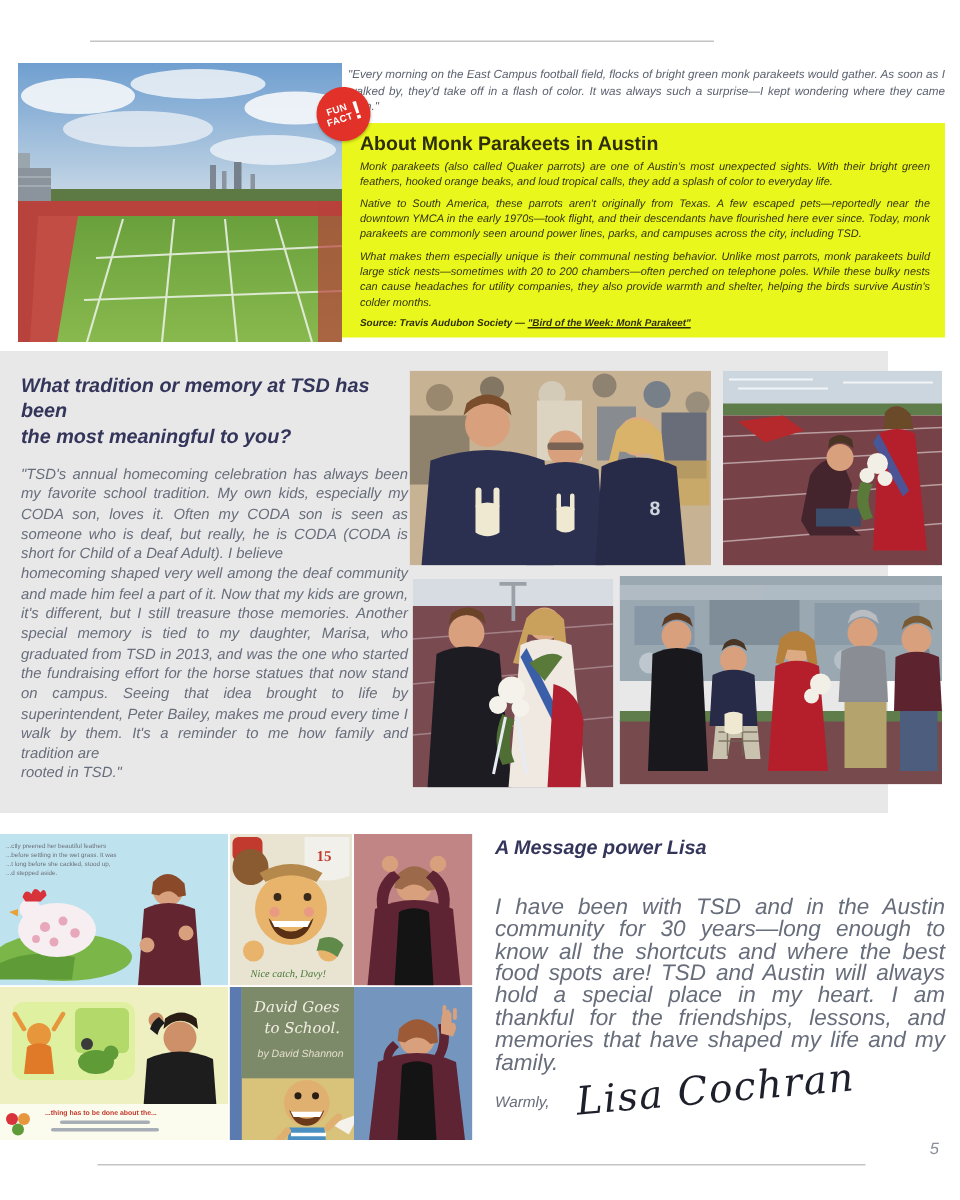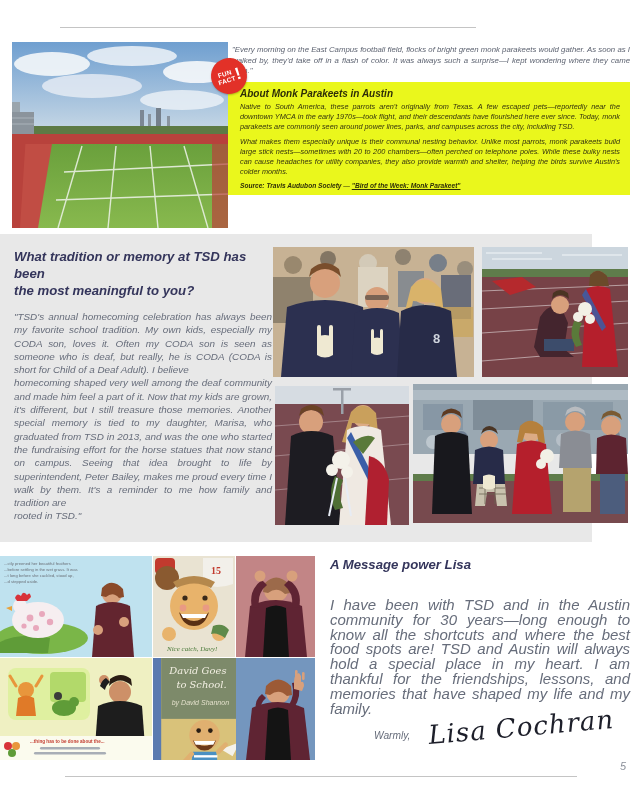--- a/index.html
+++ b/index.html
@@ -12,21 +12,21 @@
   .rule-bottom { left:65px; top:776px; width:512px; }
   .page-number { position:absolute; right:14px; top:760px; font-size:11px; color:#8a8f99; font-style:italic; }
 
   
   .field-photo { position:absolute; left:12px; top:42px; width:216px; height:186px; overflow:hidden; }
   .qa-top { position:absolute; left:232px; top:42px; width:398px; }
   .q-top { font-size:10.8px; font-weight:bold; font-style:italic; color:#161616; letter-spacing:.1px; }
   .a-top { margin-top:3px; font-size:7.8px; font-style:italic; color:#5c6270; line-height:10.6px; text-align:justify; }
 
   .fact-box { position:relative; margin-top:5px; margin-left:-4px; width:402px; background:#eaf71c; padding:6px 10px 6px 12px; }
-  .fact-heading { font-size:10px; font-weight:bold; font-style:italic; color:#2e2e08; margin-bottom:3px; }
+  .fact-heading { font-size:13px; font-weight:bold; color:#2e2e08; margin-bottom:3px; }
   .fact-p { font-size:7.3px; font-style:italic; color:#33330e; line-height:10.1px; text-align:justify; margin-bottom:5px; }
   .fact-source { font-size:6.6px; font-weight:bold; font-style:italic; color:#2e2e08; margin-top:2px; }
   .fact-source a { color:#2e2e08; text-decoration:underline; }
 
   .fun-badge { position:absolute; left:-17px; top:-24px; width:36px; height:36px; background:#e23128;
     border-radius:50%; transform:rotate(-18deg); display:flex; align-items:center; justify-content:center;
     gap:1px; box-shadow:0 1px 2px rgba(0,0,0,.25); }
   .fun-badge .words { display:flex; flex-direction:column; align-items:center; line-height:7px; }
   .fun-badge .words span { color:#fff; font-weight:bold; font-size:6.5px; letter-spacing:.2px; }
   .fun-badge .bang { color:#fff; font-weight:bold; font-size:17px; line-height:17px; }
@@ -38,21 +38,21 @@
   .trad-quote { margin-top:11px; font-size:9.9px; font-style:italic; color:#676d7b; line-height:13.3px;
     text-align:justify; white-space:pre-line; }
 
   .photo { position:absolute; overflow:hidden; }
   .photo svg { display:block; width:100%; height:100%; }
 
   
   .grid-frame { position:absolute; overflow:hidden; }
   .msg-col { position:absolute; left:330px; top:556px; width:300px; }
   .msg-p { margin-top:25px; font-size:15px; font-style:italic; color:#676d7b; line-height:14.8px; text-align:justify; }
-  .msg-close { margin-top:14px; font-size:10.2px; font-style:italic; color:#676d7b; display:inline-block; vertical-align:top;margin-left:44px; }
+  .msg-close { margin-top:14px; font-size:10.2px; font-style:italic; color:#676d7b; display:inline-block; vertical-align:top; }
   .signature { display:inline-block; margin-left:18px; margin-top:-4px; font-family:"DejaVu Serif", serif;
     font-style:italic; font-size:26px; color:#1d1f2a; transform:rotate(-5deg); letter-spacing:1px; }
 </style>
 </head>
 <body>
 
 <div class="page">
 
   <div class="rule rule-top"></div>
 
@@ -106,20 +106,21 @@
 
     <div class="fact-box">
       <div class="fun-badge">
         <span class="words">
           <span>FUN</span>
           <span>FACT</span>
         </span>
         <span class="bang">!</span>
       </div>
       <div class="fact-heading">About Monk Parakeets in Austin</div>
+      <div class="fact-p">Monk parakeets (also called Quaker parrots) are one of Austin's most unexpected sights. With their bright green feathers, hooked orange beaks, and loud tropical calls, they add a splash of color to everyday life.</div>
       <div class="fact-p">Native to South America, these parrots aren't originally from Texas. A few escaped pets—reportedly near the downtown YMCA in the early 1970s—took flight, and their descendants have flourished here ever since. Today, monk parakeets are commonly seen around power lines, parks, and campuses across the city, including TSD.</div>
       <div class="fact-p">What makes them especially unique is their communal nesting behavior. Unlike most parrots, monk parakeets build large stick nests—sometimes with 20 to 200 chambers—often perched on telephone poles. While these bulky nests can cause headaches for utility companies, they also provide warmth and shelter, helping the birds survive Austin's colder months.</div>
       <div class="fact-source"><span>Source: Travis Audubon Society — </span><a href="#">"Bird of the Week: Monk Parakeet"</a></div>
     </div>
   </div>
 
   <div class="gray-band">
     <div class="trad-col">
       <div class="heading-navy">What tradition or memory at TSD has been
 the most meaningful to you?</div>

